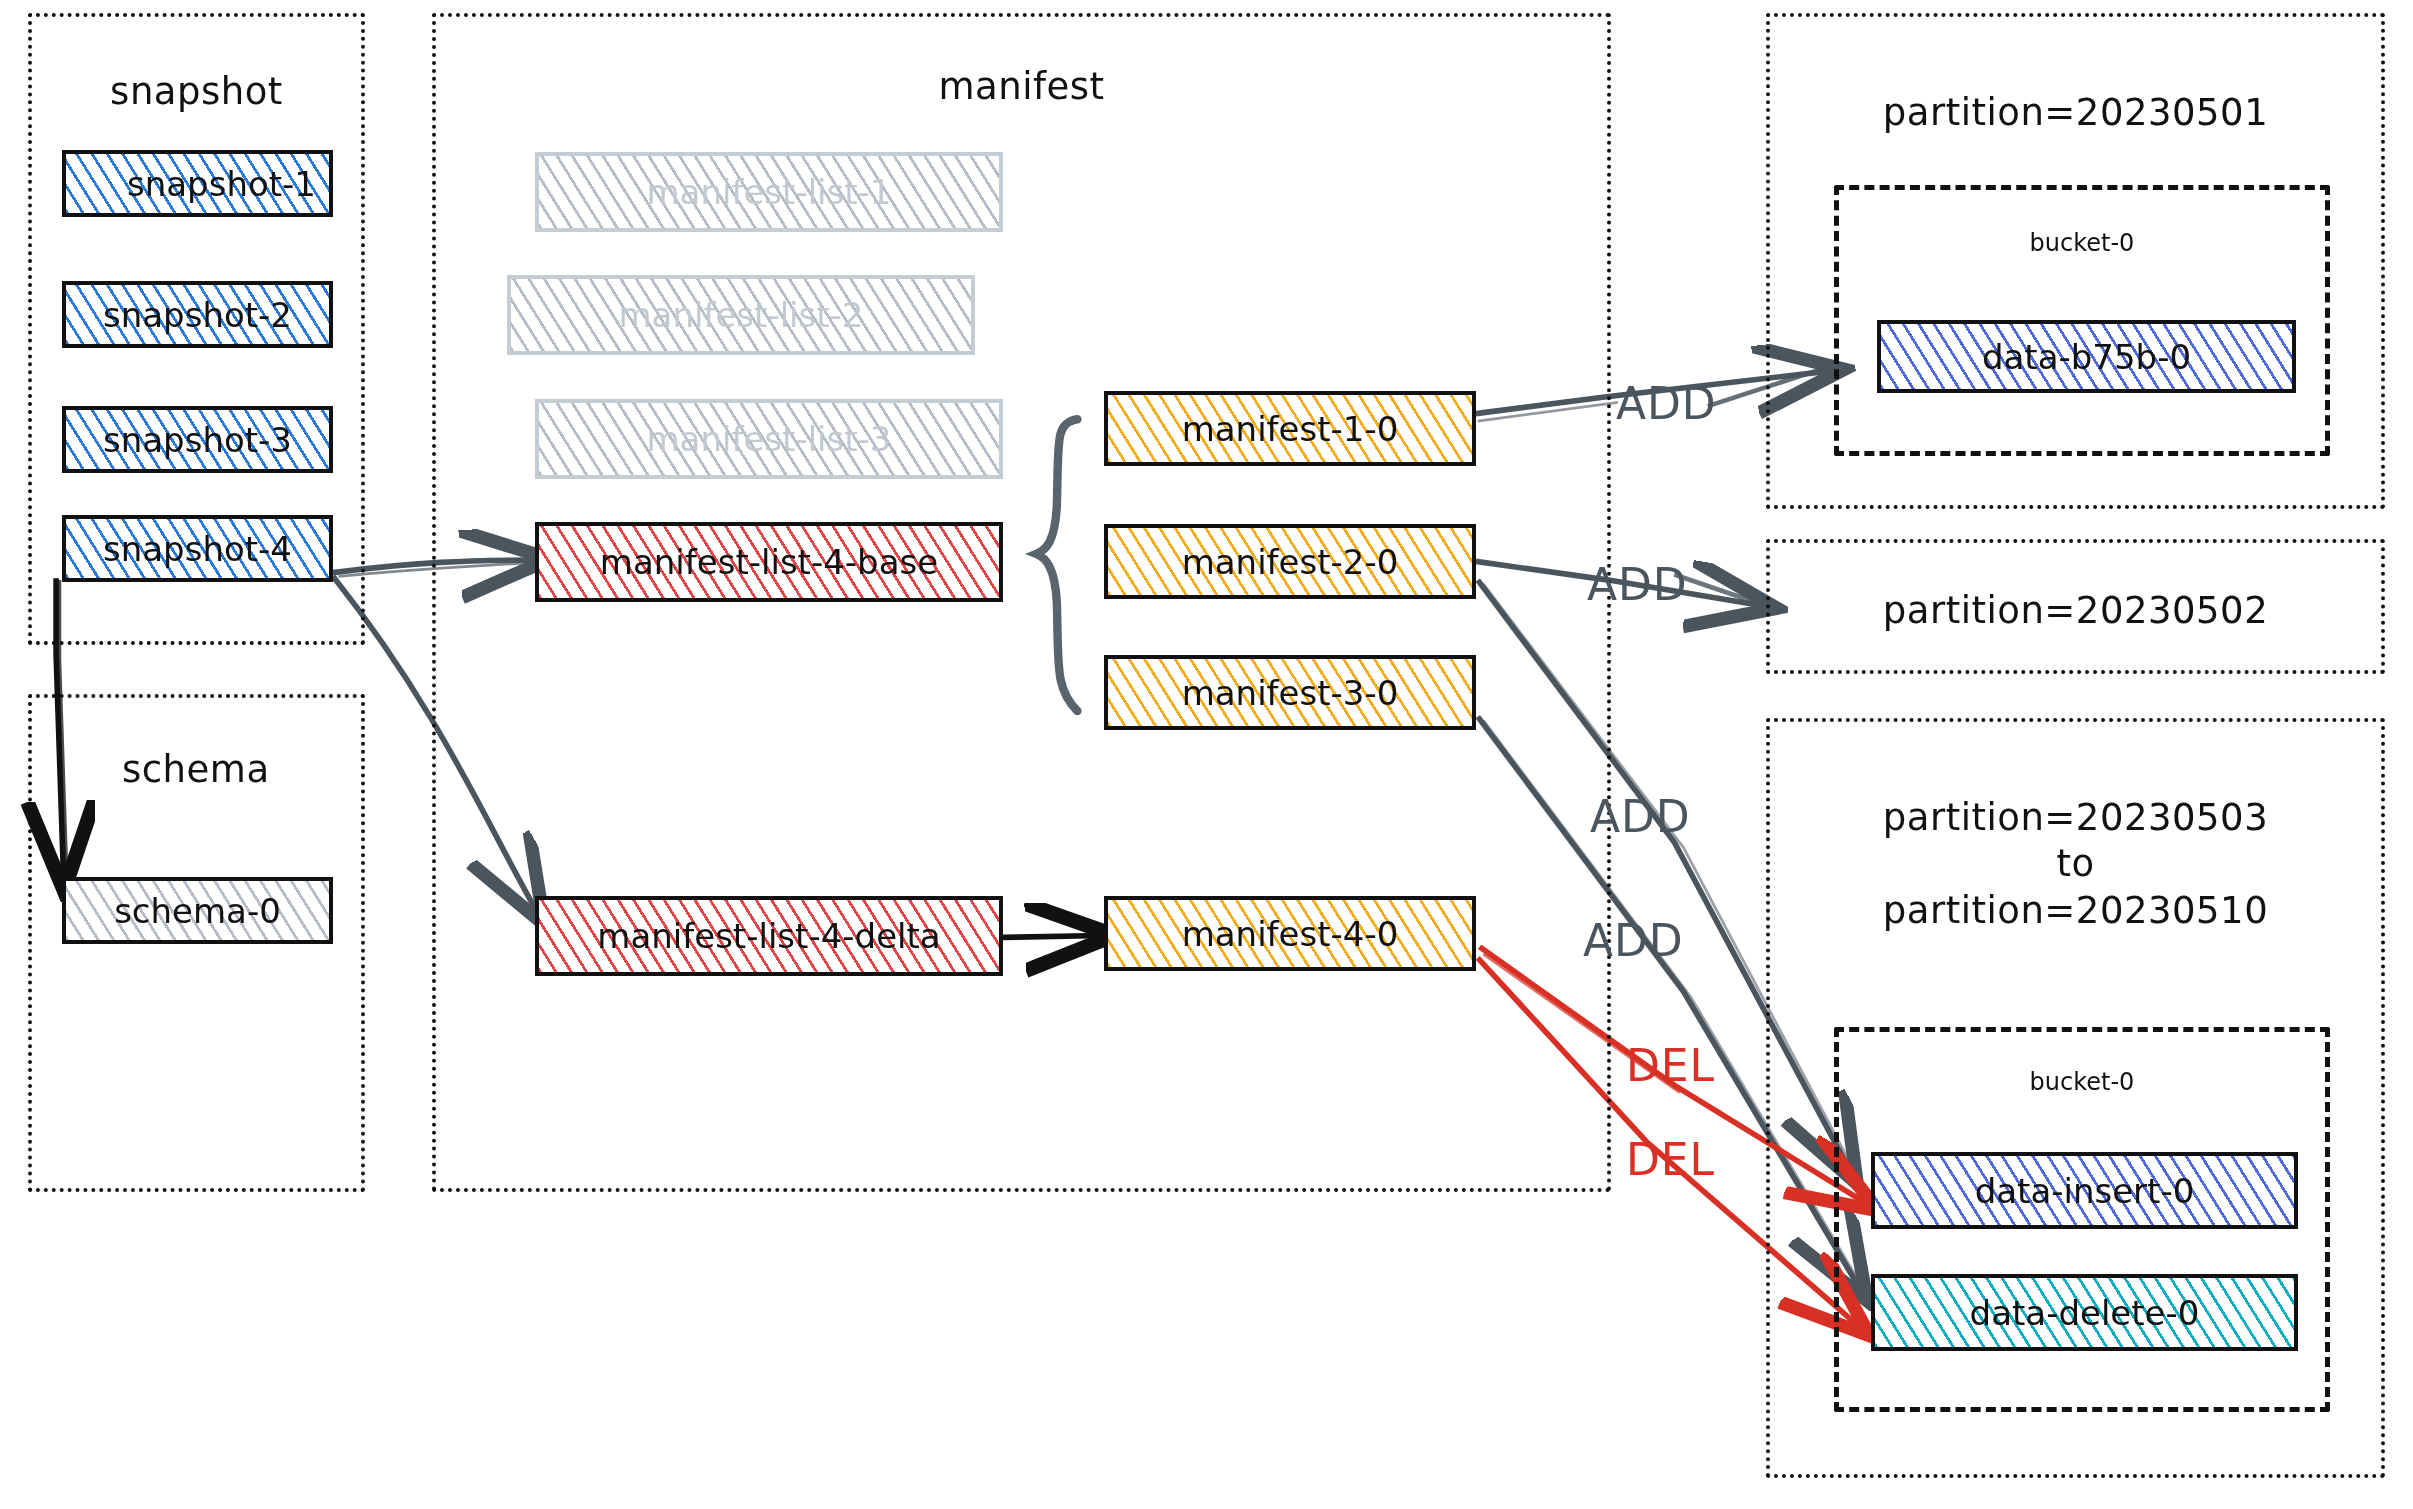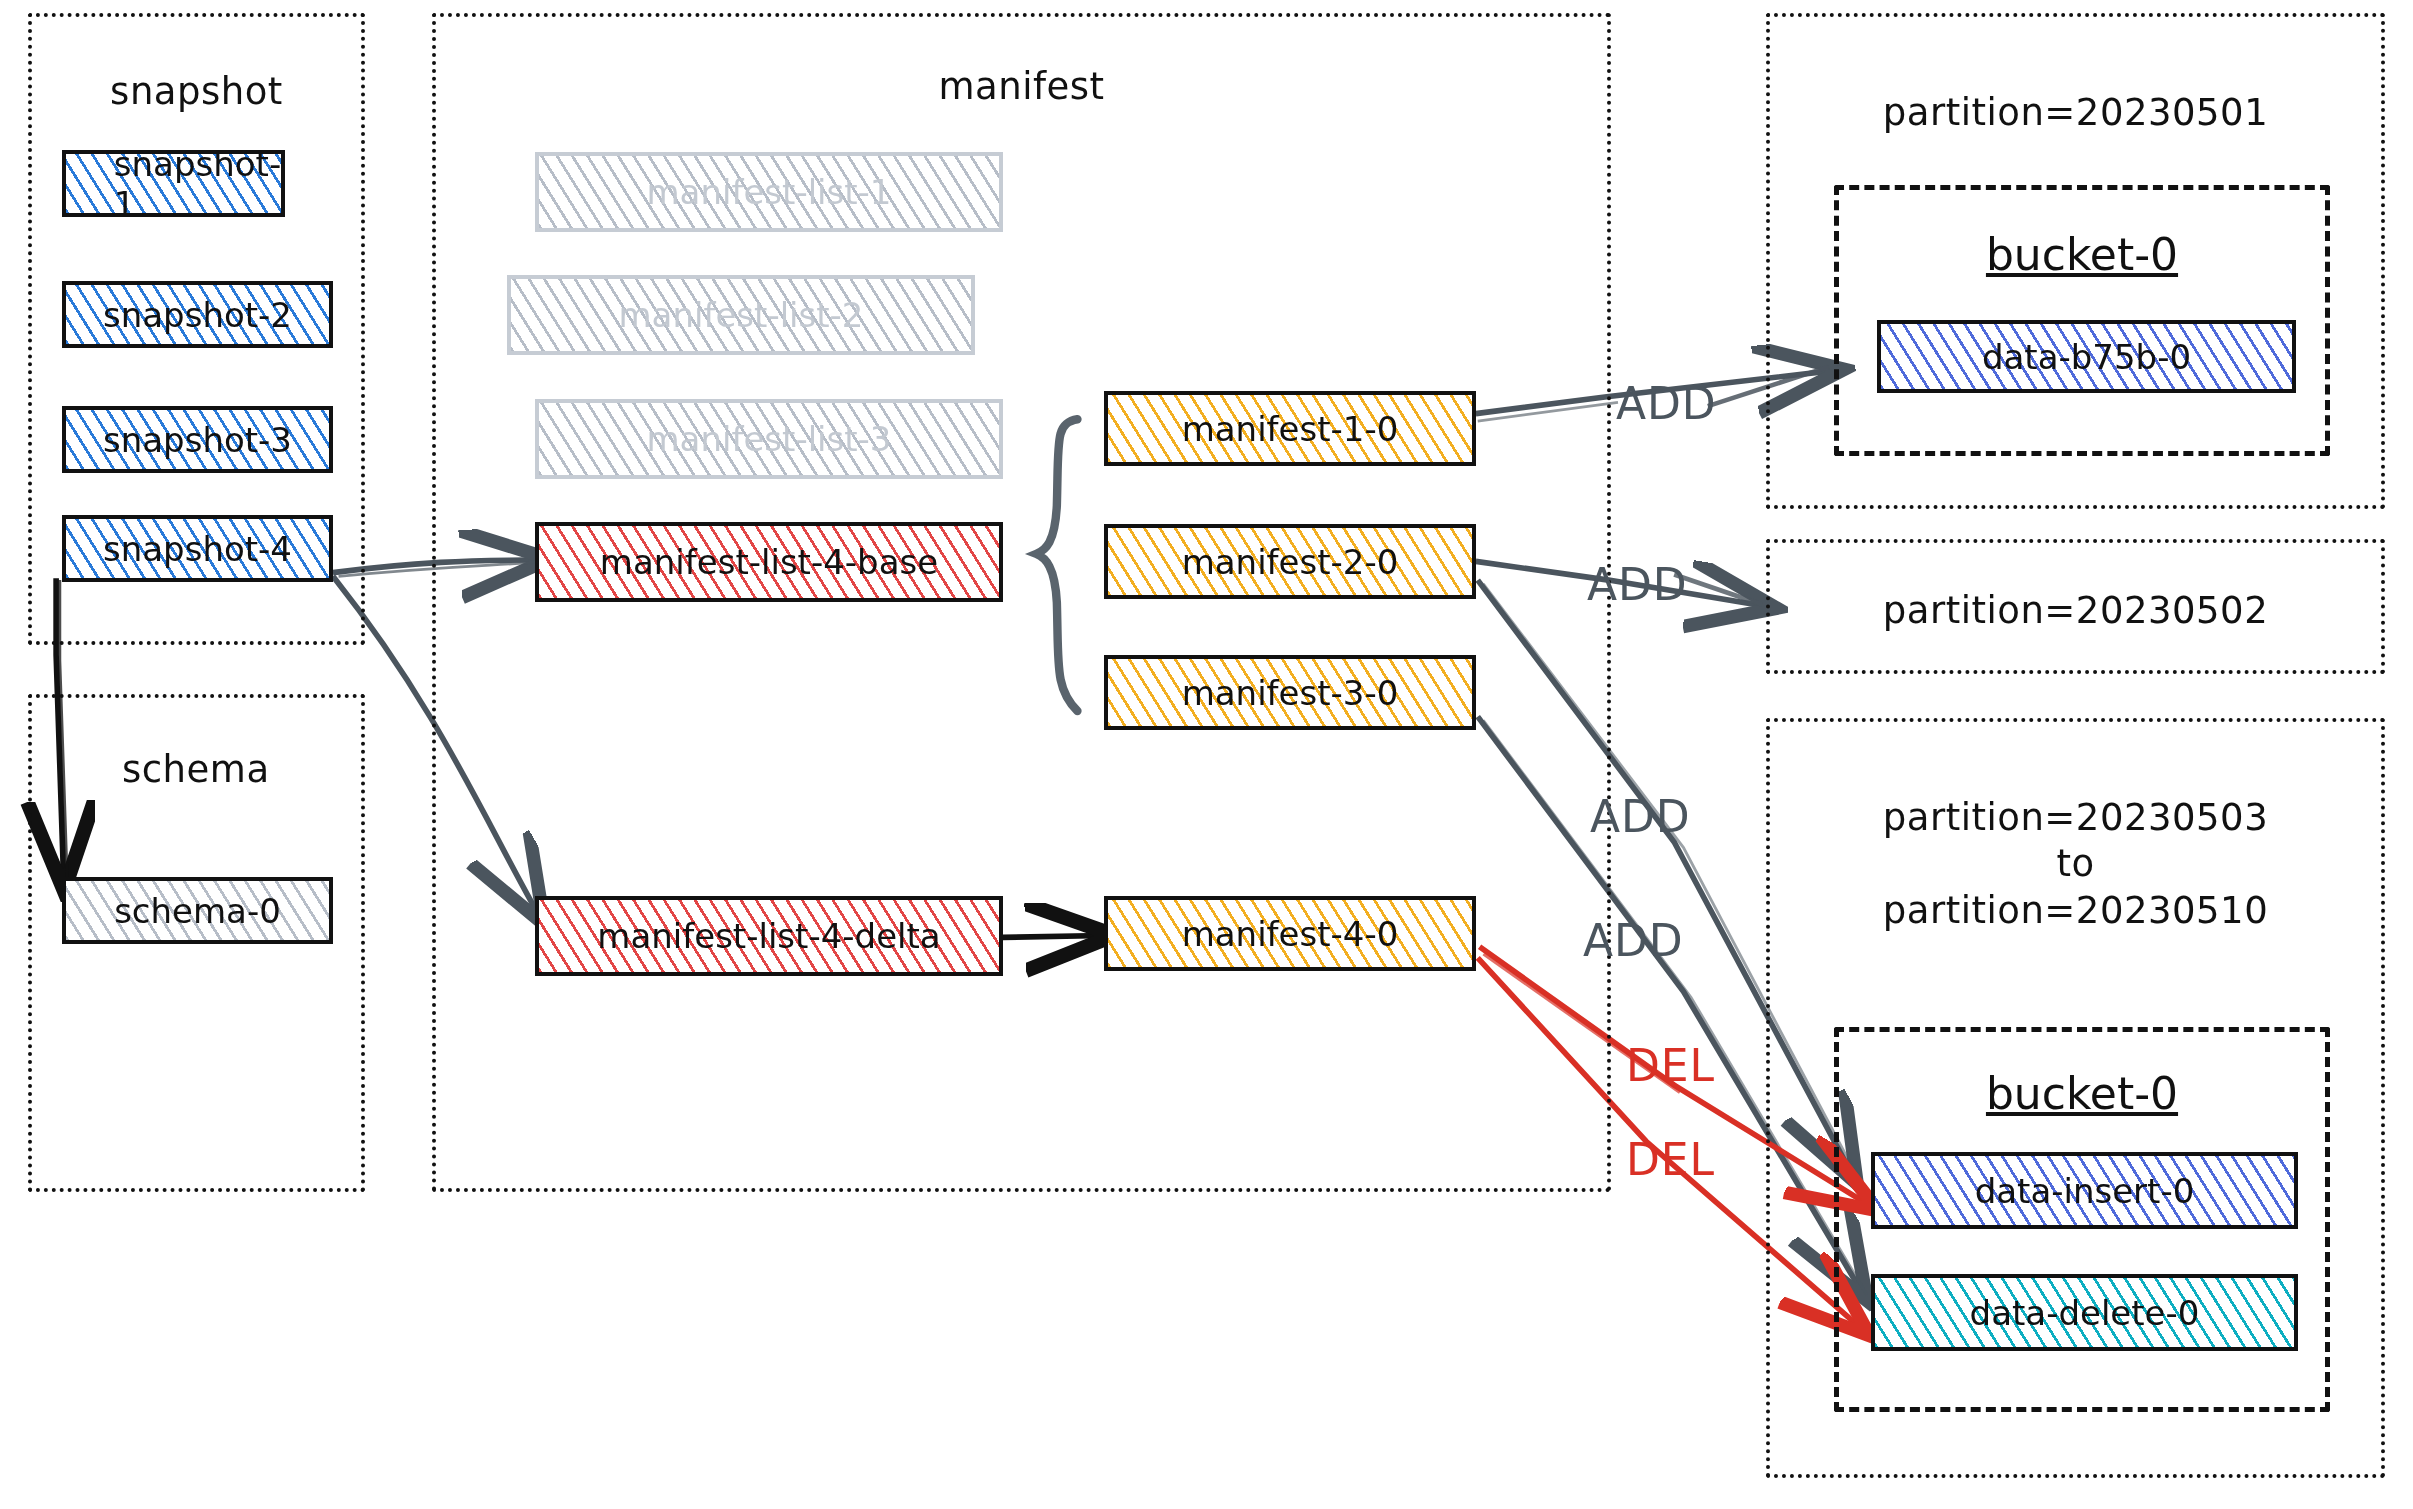--- a/index.html
+++ b/index.html
@@ -31,21 +31,21 @@
 
   
   .bucket{
     position:absolute;
     border:5.6px dashed #111111;
     box-sizing:border-box;
     border-radius:2.8px;
   }
   .bucket-title{
     position:absolute;left:0;right:0;text-align:center;
-    font-size:44px;color:#111111;text-decoration:underline;
+    font-size:24px;color:#111111;
   }
 
   
   .node{
     position:absolute;
     box-sizing:border-box;
     border:4.7px solid #111111;
     display:flex;align-items:center;justify-content:center;
     font-size:34px;
     color:#111111;
@@ -207,21 +207,21 @@
   </div>
 
   <div class="bucket" style="left:1834px;top:185px;width:496px;height:271px;">
     <div class="bucket-title" style="top:39px;">bucket-0</div>
   </div>
 
   <div class="bucket" style="left:1834px;top:1027px;width:496px;height:385px;">
     <div class="bucket-title" style="top:36px;">bucket-0</div>
   </div>
 
-  <div class="node fill-blue" style="left:62px;top:150px;width:223px;height:67px;padding-left:48px;">
+  <div class="node fill-blue" style="left:62px;top:150px;width:271px;height:67px;padding-left:48px;">
     <span>snapshot-1</span>
   </div>
   <div class="node fill-blue" style="left:62px;top:281px;width:271px;height:67px;">
     <span>snapshot-2</span>
   </div>
   <div class="node fill-blue" style="left:62px;top:406px;width:271px;height:67px;">
     <span>snapshot-3</span>
   </div>
   <div class="node fill-blue" style="left:62px;top:515px;width:271px;height:67px;">
     <span>snapshot-4</span>

